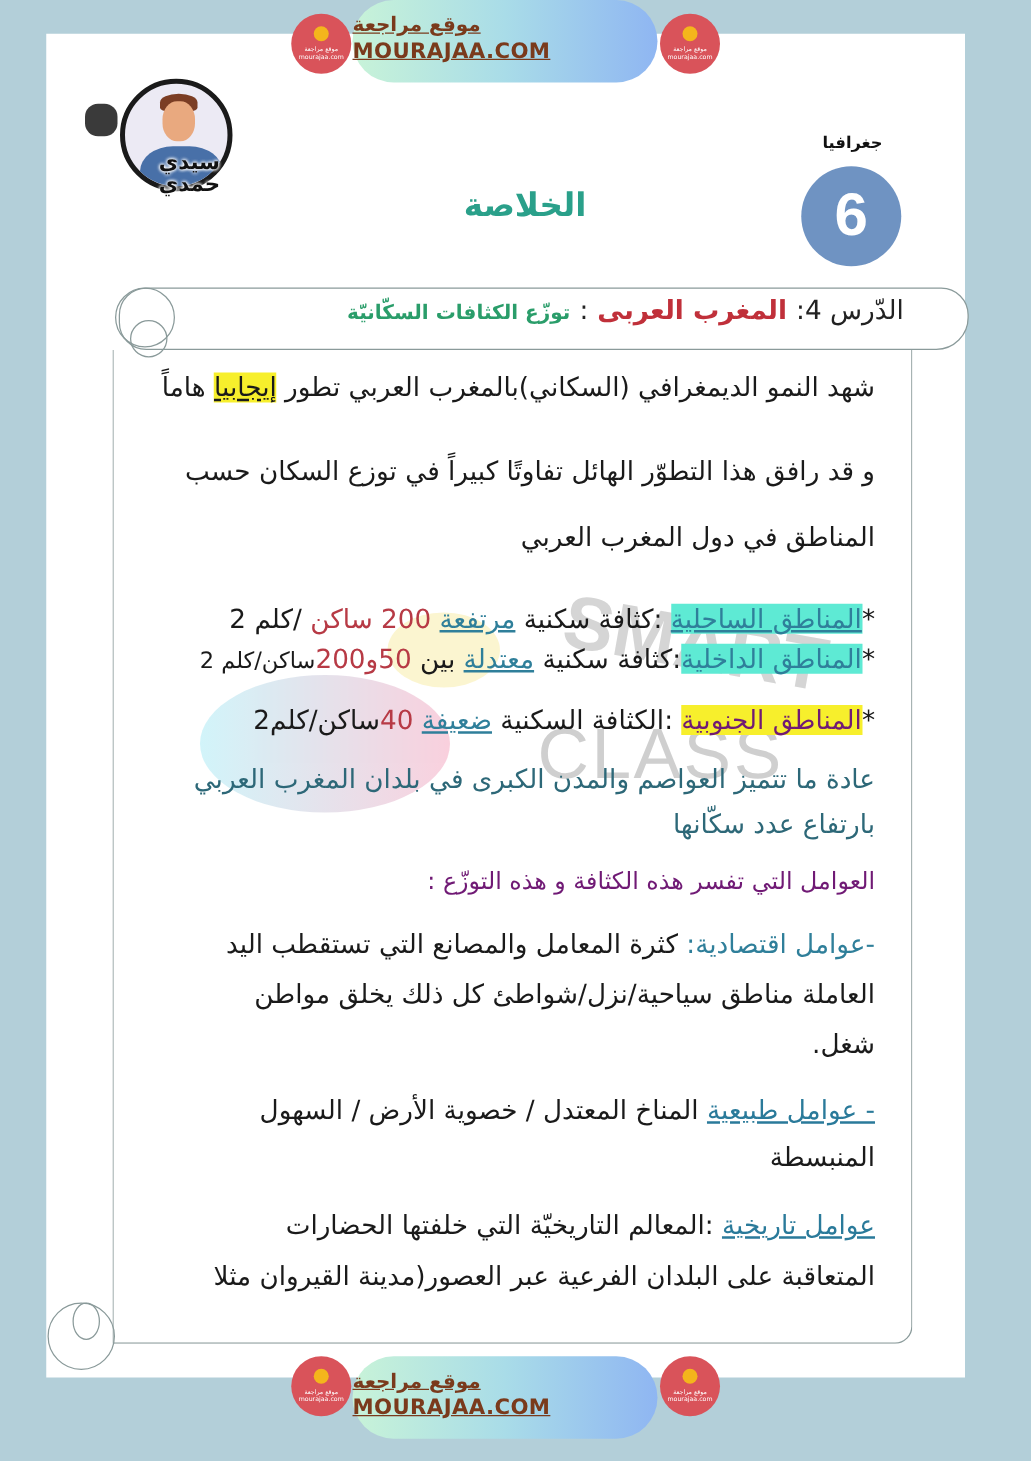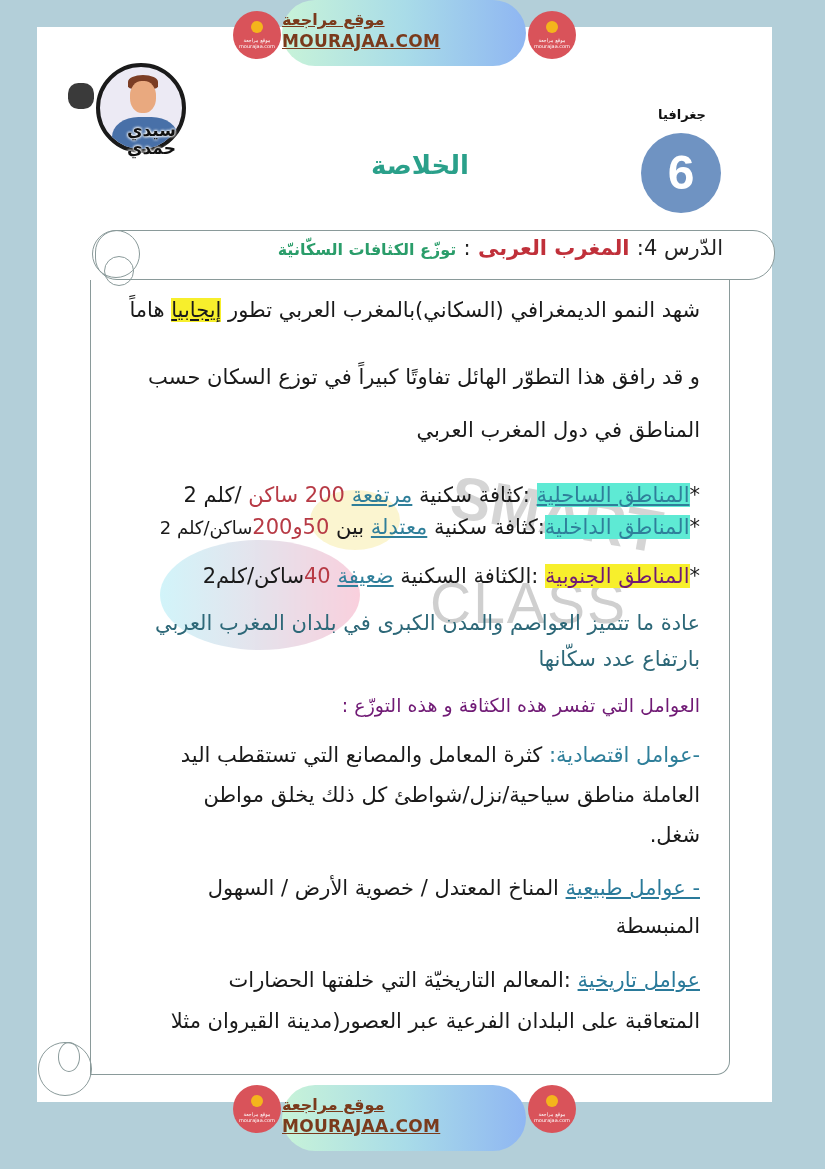--- a/index.html
+++ b/index.html
@@ -102,21 +102,21 @@
     .wm .class { position:absolute; left: 280px; top: 100px; font-size: 57px; color:#777; font-family:"Liberation Sans", sans-serif; letter-spacing: 2px; }
     .wm .blob1 { position:absolute; left: 10px; top: 70px; width: 200px; height: 110px; border-radius: 50%; background: linear-gradient(90deg,#7de0f0,#f07aa0); }
     .wm .blob2 { position:absolute; left: 160px; top: 20px; width: 90px; height: 60px; border-radius: 50%; background:#f5e37a; }
 
     
     .content { position: absolute; left: 110px; width: 590px; direction: rtl; text-align: right; color: #1a1a1a; z-index: 2; }
     .p { position: absolute; right: 0; width: 590px; font-size: 21px; line-height: 26px; white-space: nowrap; direction: rtl; }
     .hl-yellow { background: #f7ef2c; }
     .hl-green { background: #5eead4; text-decoration: underline; }
     .hl-cyan { background: #5eead4; }
-    .u { text-decoration: underline; font-family: Liberation Serif, serif; }
+    .u { text-decoration: underline; }
     .teal { color: #2f7f9a; }
     .red { color: #b73a45; }
     .dark-teal { color: #2d6878; }
     .brownred { color: #701a75; }
     .blue-u { color: #2a7a9a; text-decoration: underline; }
   </style>
 </head>
 <body>
 
 <div class="badge tl">

